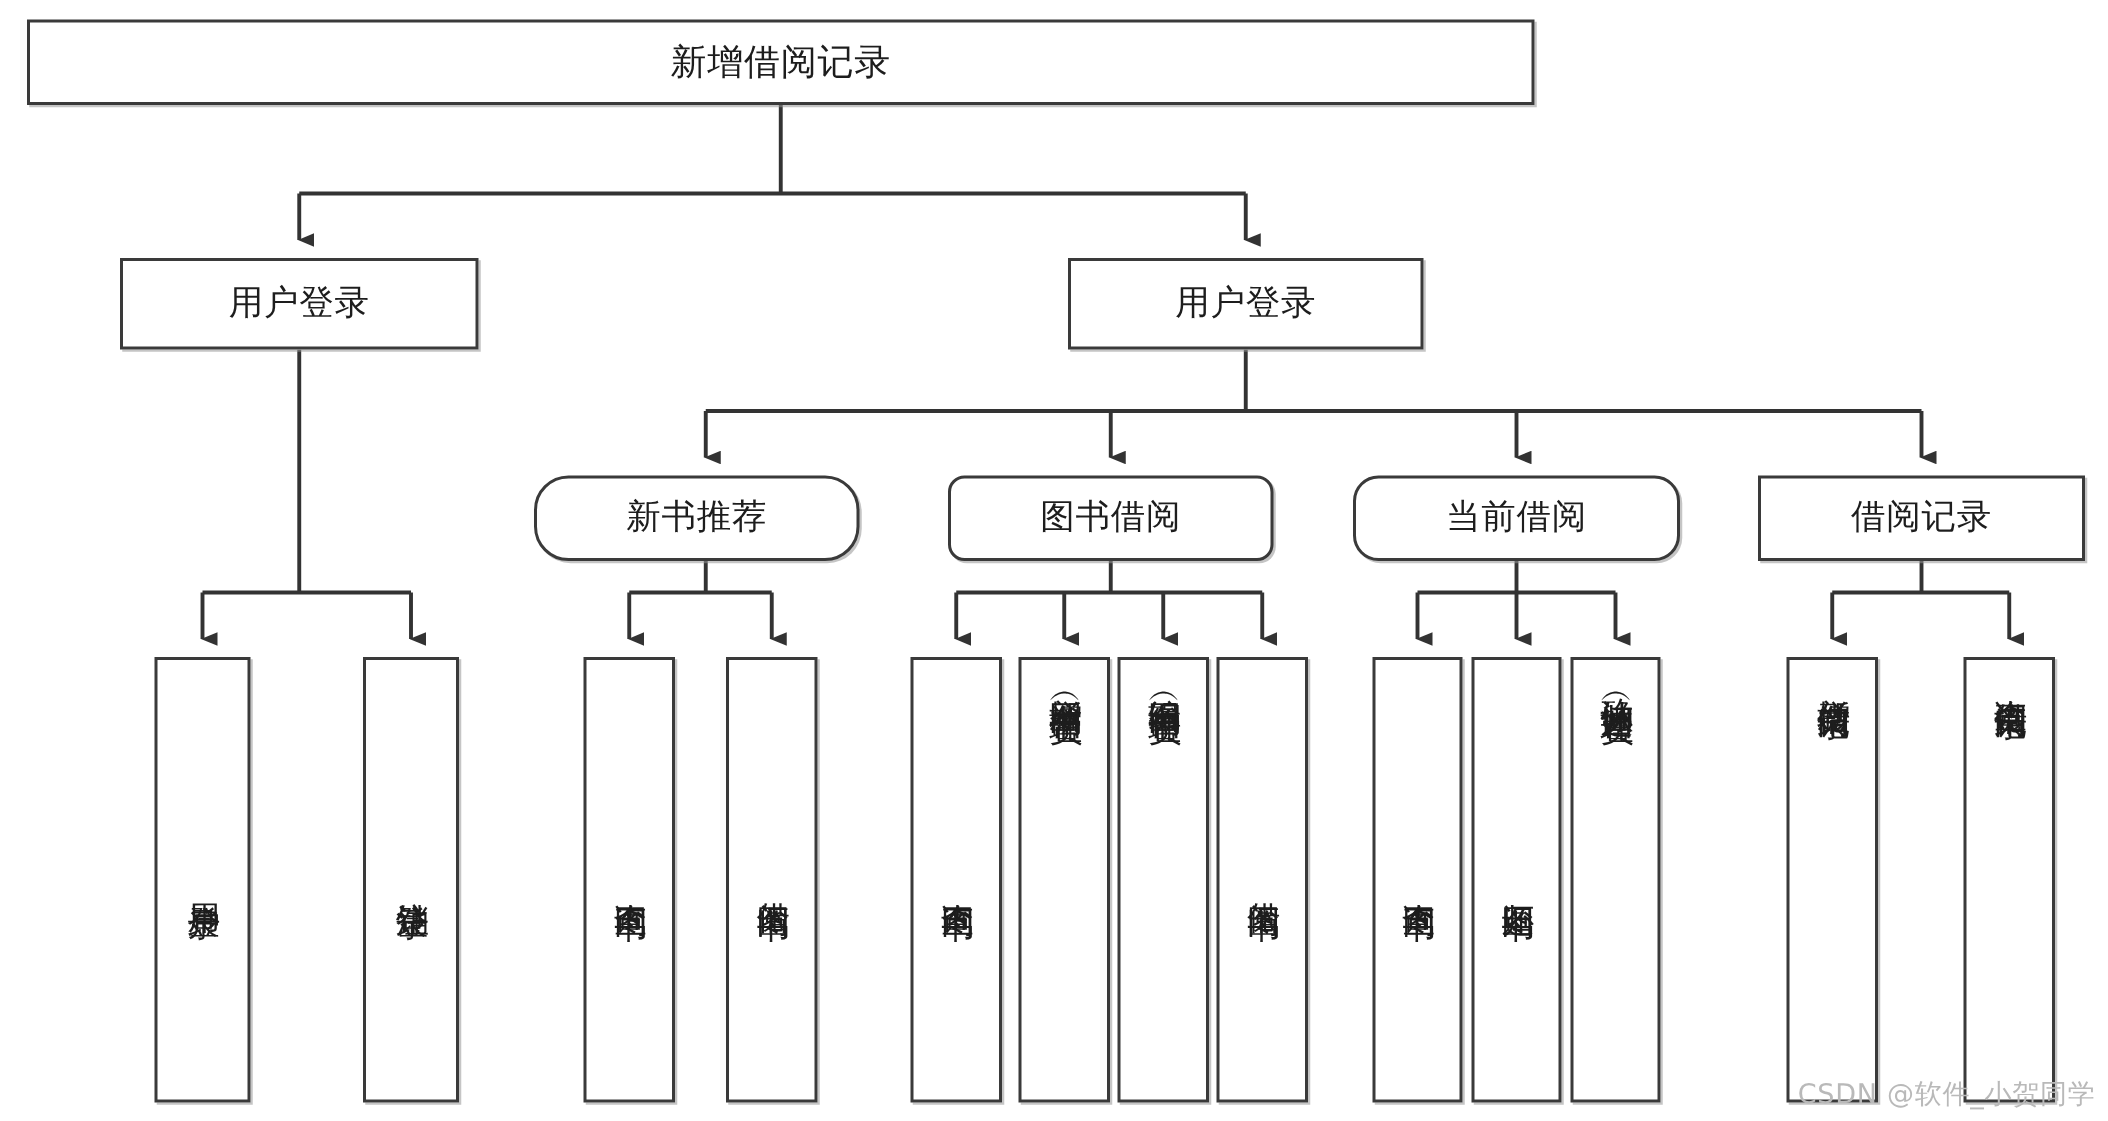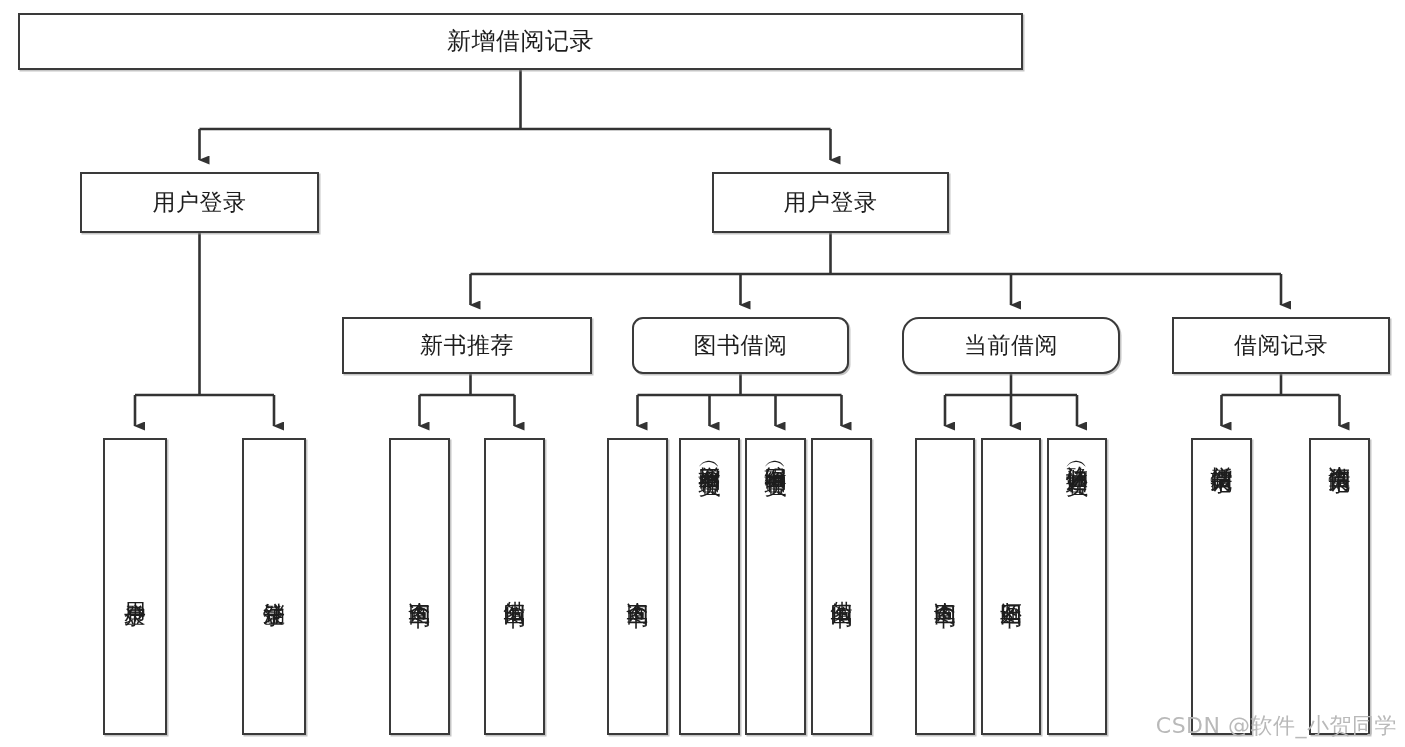--- a/index.html
+++ b/index.html
@@ -53,21 +53,21 @@
     padding-top: 8px;
   }
   .node.vertical.centered {
     align-items: center;
     padding-top: 0;
   }
   #watermark {
     position: absolute;
     right: 8px;
     bottom: 6px;
-    font-size: 22px;
+    font-size: 18px;
     color: #b9b9b9;
     letter-spacing: 0.5px;
     white-space: nowrap;
     pointer-events: none;
   }
 </style>
 </head>
 <body>
 
 <div id="canvas">
@@ -118,21 +118,21 @@
   <div id="nodes">
       <div class="node root" style="left: 18px; top: 13px; width: 1005px; height: 57px;">
         <span class="label">新增借阅记录</span>
       </div>
       <div class="node" style="left: 80px; top: 172px; width: 239px; height: 61px;">
         <span class="label">用户登录</span>
       </div>
       <div class="node" style="left: 712px; top: 172px; width: 237px; height: 61px;">
         <span class="label">用户登录</span>
       </div>
-      <div class="node" style="left: 342px; top: 317px; width: 250px; height: 57px;">
+      <div class="node" style="left: 356px; top: 317px; width: 217px; height: 57px; border-radius: 23px;">
         <span class="label">新书推荐</span>
       </div>
       <div class="node" style="left: 632px; top: 317px; width: 217px; height: 57px; border-radius: 11px;">
         <span class="label">图书借阅</span>
       </div>
       <div class="node" style="left: 902px; top: 317px; width: 218px; height: 57px; border-radius: 17px;">
         <span class="label">当前借阅</span>
       </div>
       <div class="node" style="left: 1172px; top: 317px; width: 218px; height: 57px;">
         <span class="label">借阅记录</span>

